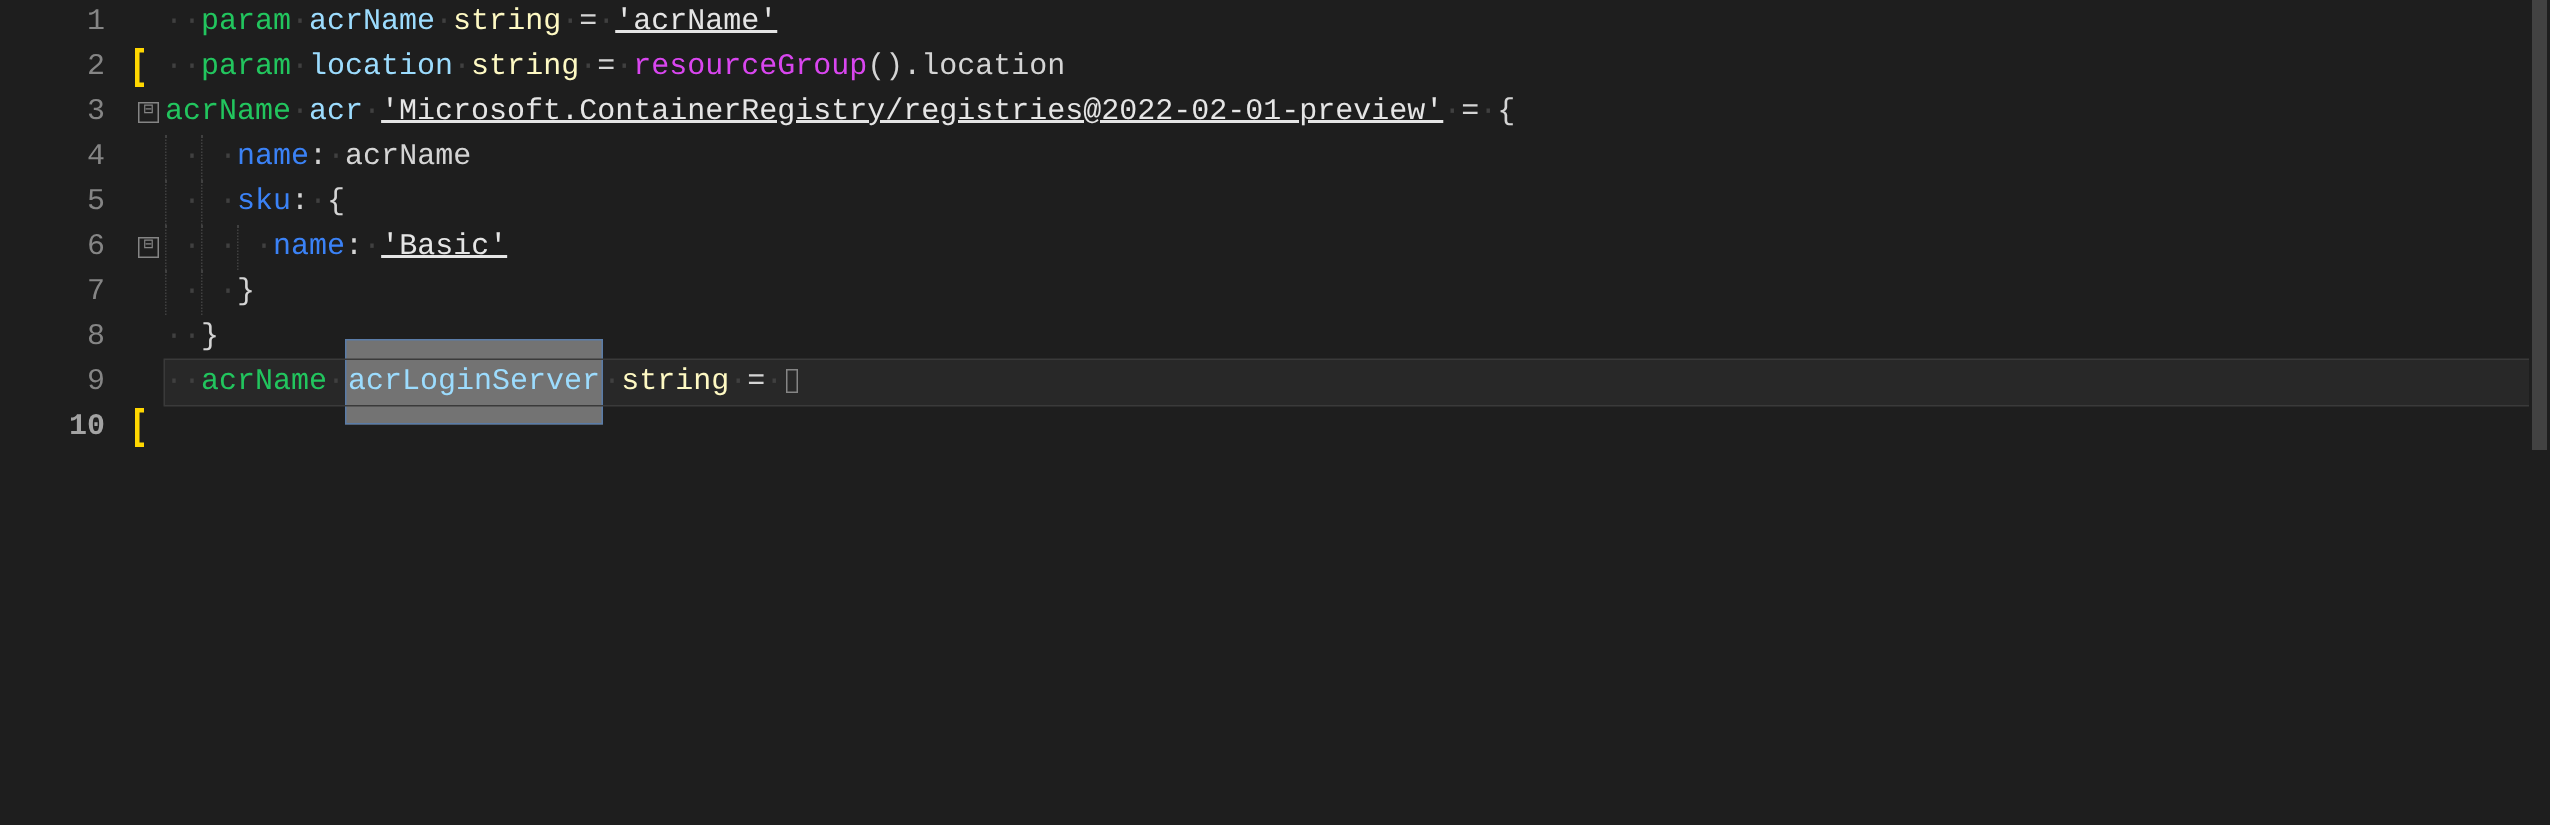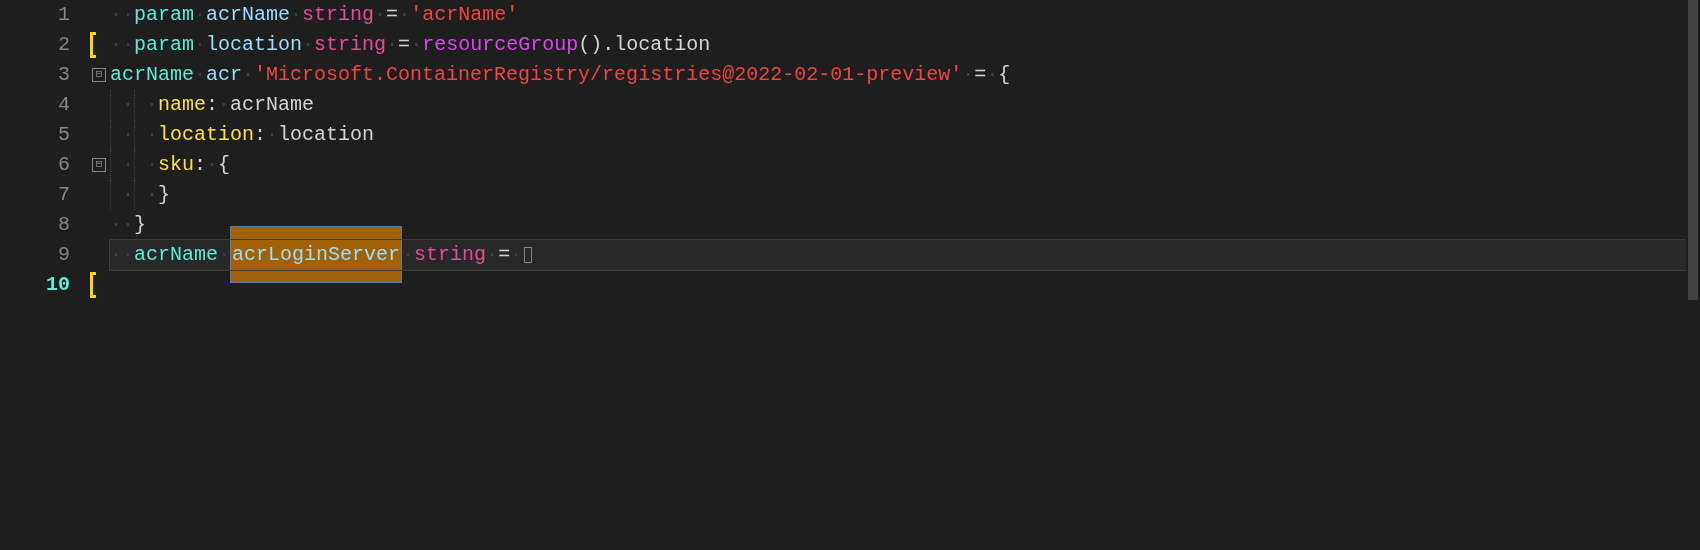--- a/index.html
+++ b/index.html
@@ -33,21 +33,21 @@
       user-select: none;
       flex-shrink: 0;
     }
     
     .gutter-line {
       height: 30px;
       line-height: 30px;
     }
     
     .gutter-line.active {
-      color: #5eead4;
+      color: #a3a3a3;
       font-weight: bold;
     }
     
     .fold-column {
       width: 20px;
       flex-shrink: 0;
       position: relative;
     }
     
     .fold-marker {
@@ -93,32 +93,32 @@
       width: 12px;
       border-left: 1px dotted #404040;
       height: 100%;
       vertical-align: top;
     }
     
     .ws-dot {
       color: #404040;
     }
     
-    .kw { color: #5eead4; font-family: Liberation Mono, monospace; }
+    .kw { color: #22c55e; font-family: Liberation Mono, monospace; }
     .ident { color: #9cdcfe; }
-    .type { color: #ec4899; }
-    .str { color: #ef4444; }
+    .type { color: #fef9c3; }
+    .str { color: #e5e5e5; text-decoration: underline; }
     .func { color: #d946ef; }
-    .prop { color: #fde047; }
+    .prop { color: #3b82f6; }
     .punct { color: #d4d4d4; }
     .op { color: #d4d4d4; }
     .text-default { color: #d4d4d4; }
     
     .selection {
-      background: #a16207;
+      background: #737373;
       border: 1px solid #5a7ca8;
       padding: 16px 1px;
     }
     
     .cursor-box {
       display: inline-block;
       width: 8px;
       height: 16px;
       border: 1px solid #858585;
       vertical-align: middle;
@@ -171,24 +171,24 @@
   <div class="code-area">
 
     <div class="code-line"><span class="ws-dot">··</span><span class="kw">param</span><span class="ws-dot">·</span><span class="ident">acrName</span><span class="ws-dot">·</span><span class="type">string</span><span class="ws-dot">·</span><span class="op">=</span><span class="ws-dot">·</span><span class="str">'acrName'</span></div>
 
     <div class="code-line"><span class="ws-dot">··</span><span class="kw">param</span><span class="ws-dot">·</span><span class="ident">location</span><span class="ws-dot">·</span><span class="type">string</span><span class="ws-dot">·</span><span class="op">=</span><span class="ws-dot">·</span><span class="func">resourceGroup</span><span class="punct">(</span><span class="punct">)</span><span class="punct">.</span><span class="text-default">location</span></div>
 
     <div class="code-line"><span class="kw">acrName</span><span class="ws-dot">·</span><span class="ident">acr</span><span class="ws-dot">·</span><span class="str">'Microsoft.ContainerRegistry/registries@2022-02-01-preview'</span><span class="ws-dot">·</span><span class="op">=</span><span class="ws-dot">·</span><span class="punct">{</span></div>
 
     <div class="code-line"><span class="indent-guide"></span><span class="ws-dot">·</span><span class="indent-guide"></span><span class="ws-dot">·</span><span class="prop">name</span><span class="punct">:</span><span class="ws-dot">·</span><span class="text-default">acrName</span></div>
 
-    <div class="code-line"><span class="indent-guide"></span><span class="ws-dot">·</span><span class="indent-guide"></span><span class="ws-dot">·</span><span class="prop">location</span><span class="punct">:</span><span class="ws-dot">·</span><span class="text-default">location</span></div>
 
     <div class="code-line"><span class="indent-guide"></span><span class="ws-dot">·</span><span class="indent-guide"></span><span class="ws-dot">·</span><span class="prop">sku</span><span class="punct">:</span><span class="ws-dot">·</span><span class="punct">{</span></div>
 
+    <div class="code-line"><span class="indent-guide"></span><span class="ws-dot">·</span><span class="indent-guide"></span><span class="ws-dot">·</span><span class="indent-guide"></span><span class="ws-dot">·</span><span class="prop">name</span><span class="punct">:</span><span class="ws-dot">·</span><span class="str">'Basic'</span></div>
 
     <div class="code-line"><span class="indent-guide"></span><span class="ws-dot">·</span><span class="indent-guide"></span><span class="ws-dot">·</span><span class="punct">}</span></div>
 
     <div class="code-line"><span class="ws-dot">··</span><span class="punct">}</span></div>
 
     <div class="code-line current"><span class="ws-dot">··</span><span class="kw">acrName</span><span class="ws-dot">·</span><span class="ident selection">acrLoginServer</span><span class="ws-dot">·</span><span class="type">string</span><span class="ws-dot">·</span><span class="op">=</span><span class="ws-dot">·</span><span class="cursor-box"></span></div>
 
   </div>
 
   <div class="scrollbar-v">

